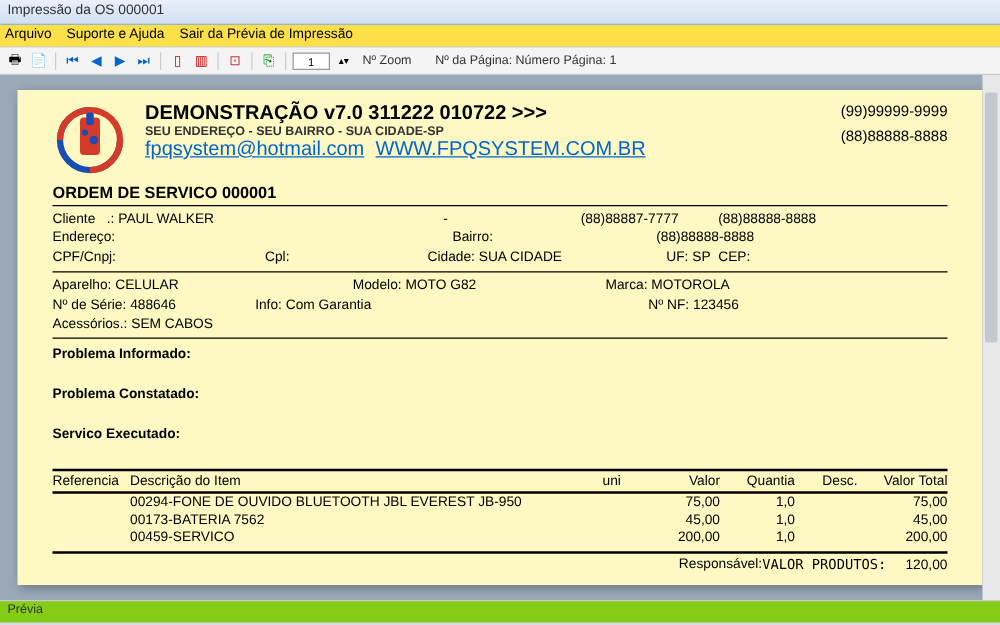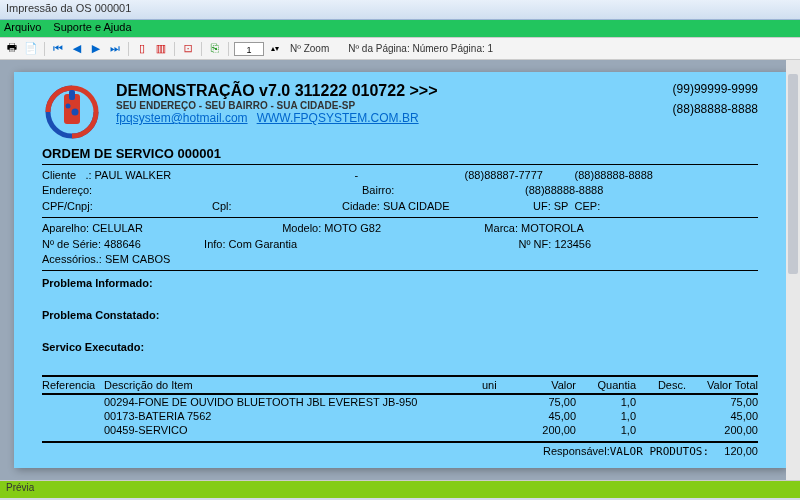--- a/index.html
+++ b/index.html
@@ -1,32 +1,32 @@
 <!DOCTYPE html>
 <html><head>
 <meta charset="utf-8">
 <style>
 * { margin: 0; padding: 0; box-sizing: border-box; font-family: Arial, sans-serif; }
 body { background: #d4dce8; width: 800px; height: 500px; overflow: hidden; }
 .title-bar { background: linear-gradient(#e8f0fa,#d0dff0); height: 20px; padding: 2px 6px; font-size: 11px; color: #333; border-bottom: 1px solid #9cb4d4; }
-.menu-bar { background: #22c55e; height: 18px; padding: 1px 4px; font-size: 11px; border-bottom: 1px solid #ccc; display: flex; gap: 12px; }
+.menu-bar { background: #fde047; height: 18px; padding: 1px 4px; font-size: 11px; border-bottom: 1px solid #ccc; display: flex; gap: 12px; }
 .menu-bar span { cursor: pointer; }
 .toolbar { background: #f4f4f4; height: 22px; padding: 2px 4px; font-size: 10px; border-bottom: 1px solid #ccc; display: flex; align-items: center; gap: 3px; }
 .tbtn { width: 16px; height: 16px; display: inline-flex; align-items: center; justify-content: center; border: 1px solid transparent; cursor: pointer; font-size: 11px; }
 .sep { width: 1px; height: 14px; background: #ccc; margin: 0 2px; }
 .zoom-box { width: 30px; height: 14px; border: 1px solid #999; background: #fff; font-size: 9px; text-align: center; line-height: 14px; }
 .tlabel { font-size: 10px; color: #333; margin-left: 4px; }
 .viewport { background: #9aa8b8; height: 420px; padding: 12px 14px; overflow: hidden; position: relative; }
-.paper { background: #7dd3fc; width: 100%; height: 100%; padding: 10px 28px; box-shadow: 2px 2px 8px rgba(0,0,0,.3); overflow: hidden; font-size: 11px; color: #000; }
+.paper { background: #fef9c3; width: 100%; height: 100%; padding: 10px 28px; box-shadow: 2px 2px 8px rgba(0,0,0,.3); overflow: hidden; font-size: 11px; color: #000; }
 .header-row { display: flex; align-items: flex-start; gap: 14px; }
 .logo { width: 60px; height: 60px; flex-shrink: 0; }
 .co-block { flex: 1; }
 .co-title { font-size: 16px; font-weight: bold; }
 .co-sub { font-size: 10px; color: #333; font-weight: bold; }
-.co-link { font-size: 12px; color: #0066cc; text-decoration: underline; }
+.co-link { font-size: 16px; color: #0066cc; text-decoration: underline; }
 .phones { text-align: right; font-size: 12px; }
 .os-line { display: flex; justify-content: space-between; margin-top: 4px; font-weight: bold; font-size: 13px; }
 .os-line .meta { font-weight: normal; font-size: 11px; }
 hr { border: none; border-top: 1px solid #000; margin: 3px 0; }
 .row { display: flex; font-size: 11px; line-height: 1.4; }
 .row .l { white-space: pre; }
 .sect { font-weight: bold; margin-top: 6px; font-size: 11px; }
 .tbl-head { display: flex; font-size: 11px; border-top: 2px solid #000; border-bottom: 2px solid #000; padding: 2px 0; margin-top: 8px; align-items: center; }
 .tbl-row { display: flex; font-size: 11px; padding: 1px 0; }
 .c-ref { width: 62px; }
@@ -44,20 +44,21 @@
 </head>
 <body>
 
 <div class="title-bar">
   <span>Impressão da OS 000001</span>
 </div>
 
 <div class="menu-bar">
   <span>Arquivo</span>
   <span>Suporte e Ajuda</span>
+  <span>Sair da Prévia de Impressão</span>
 </div>
 
 <div class="toolbar">
   <span class="tbtn">🖶</span>
   <span class="tbtn">📄</span>
   <span class="sep"></span>
   <span class="tbtn" style="color:#06c">⏮</span>
   <span class="tbtn" style="color:#06c">◀</span>
   <span class="tbtn" style="color:#06c">▶</span>
   <span class="tbtn" style="color:#06c">⏭</span>

